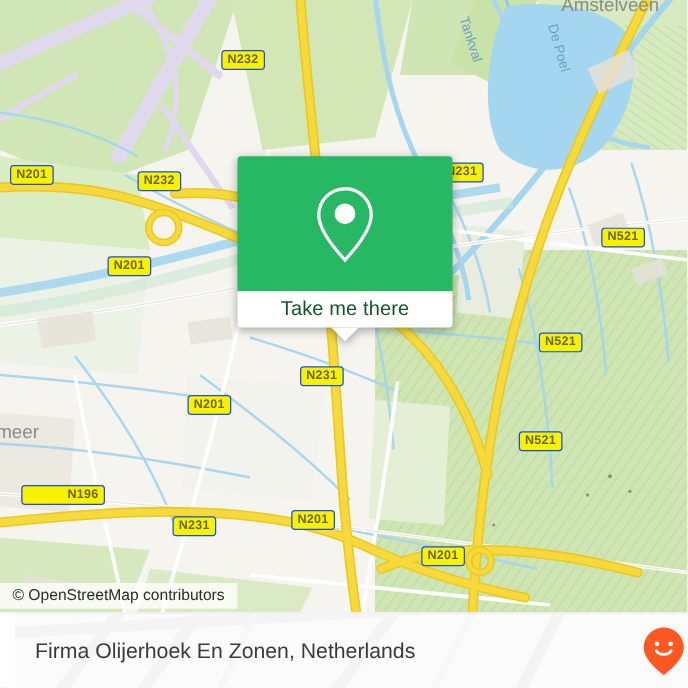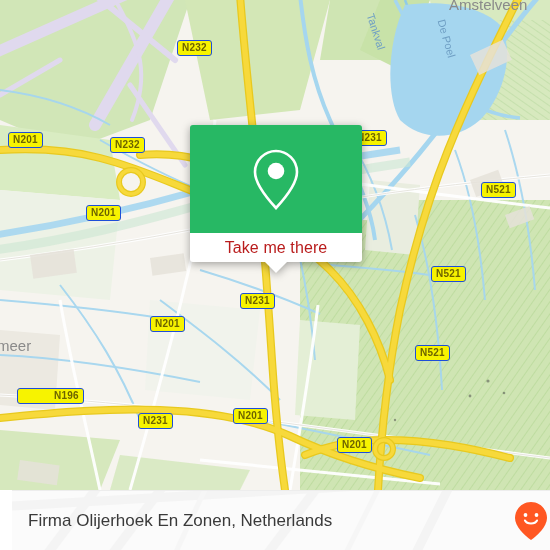--- a/index.html
+++ b/index.html
@@ -51,21 +51,21 @@
   }
   .card-top{
     background:#27b864;height:108px;border-radius:3px 3px 0 0;
     display:flex;align-items:center;justify-content:center;
   }
   .card-bottom{
     background:#fff;height:29px;border-radius:0 0 3px 3px;
     display:flex;align-items:center;justify-content:center;
   }
   .card-label{
-    color:#b91c1c;font-size:16px;letter-spacing:.1px;
+    color:#14532d;font-size:16px;letter-spacing:.1px;
     font-family:"Liberation Sans","DejaVu Sans",sans-serif;
   }
   .card-tail{
     position:absolute;left:50%;top:137px;margin-left:-11px;
     width:0;height:0;
     border-left:11px solid transparent;
     border-right:11px solid transparent;
     border-top:11px solid #fff;
   }
 
@@ -268,20 +268,21 @@
           <path d="M28 5 C16.4 5 7 14.4 7 26 C7 38.5 22 55.5 28 62 C34 55.5 49 38.5 49 26 C49 14.4 39.6 5 28 5 Z" fill="none" stroke="#ffffff" stroke-width="2.6"></path>
           <circle cx="28" cy="25" r="8.3" fill="#ffffff"></circle>
         </svg>
       </div>
       <div class="card-bottom">
         <span class="card-label">Take me there</span>
       </div>
       <div class="card-tail"></div>
     </div>
 
+    <div class="attrib">© OpenStreetMap contributors</div>
   </div>
 
   <div class="footer">
     <svg class="footer-wm" viewBox="0 0 550 140" preserveAspectRatio="none">
       <rect x="0" y="0" width="550" height="140" fill="#fbfbfb"></rect>
       <g stroke="#eeeeee" stroke-width="9" fill="none">
         <path d="M30,140 C60,100 90,60 120,20"></path>
         <path d="M95,140 C125,100 155,60 185,20"></path>
         <path d="M250,140 C280,100 310,60 340,20"></path>
         <path d="M400,140 C420,100 440,60 460,20"></path>

